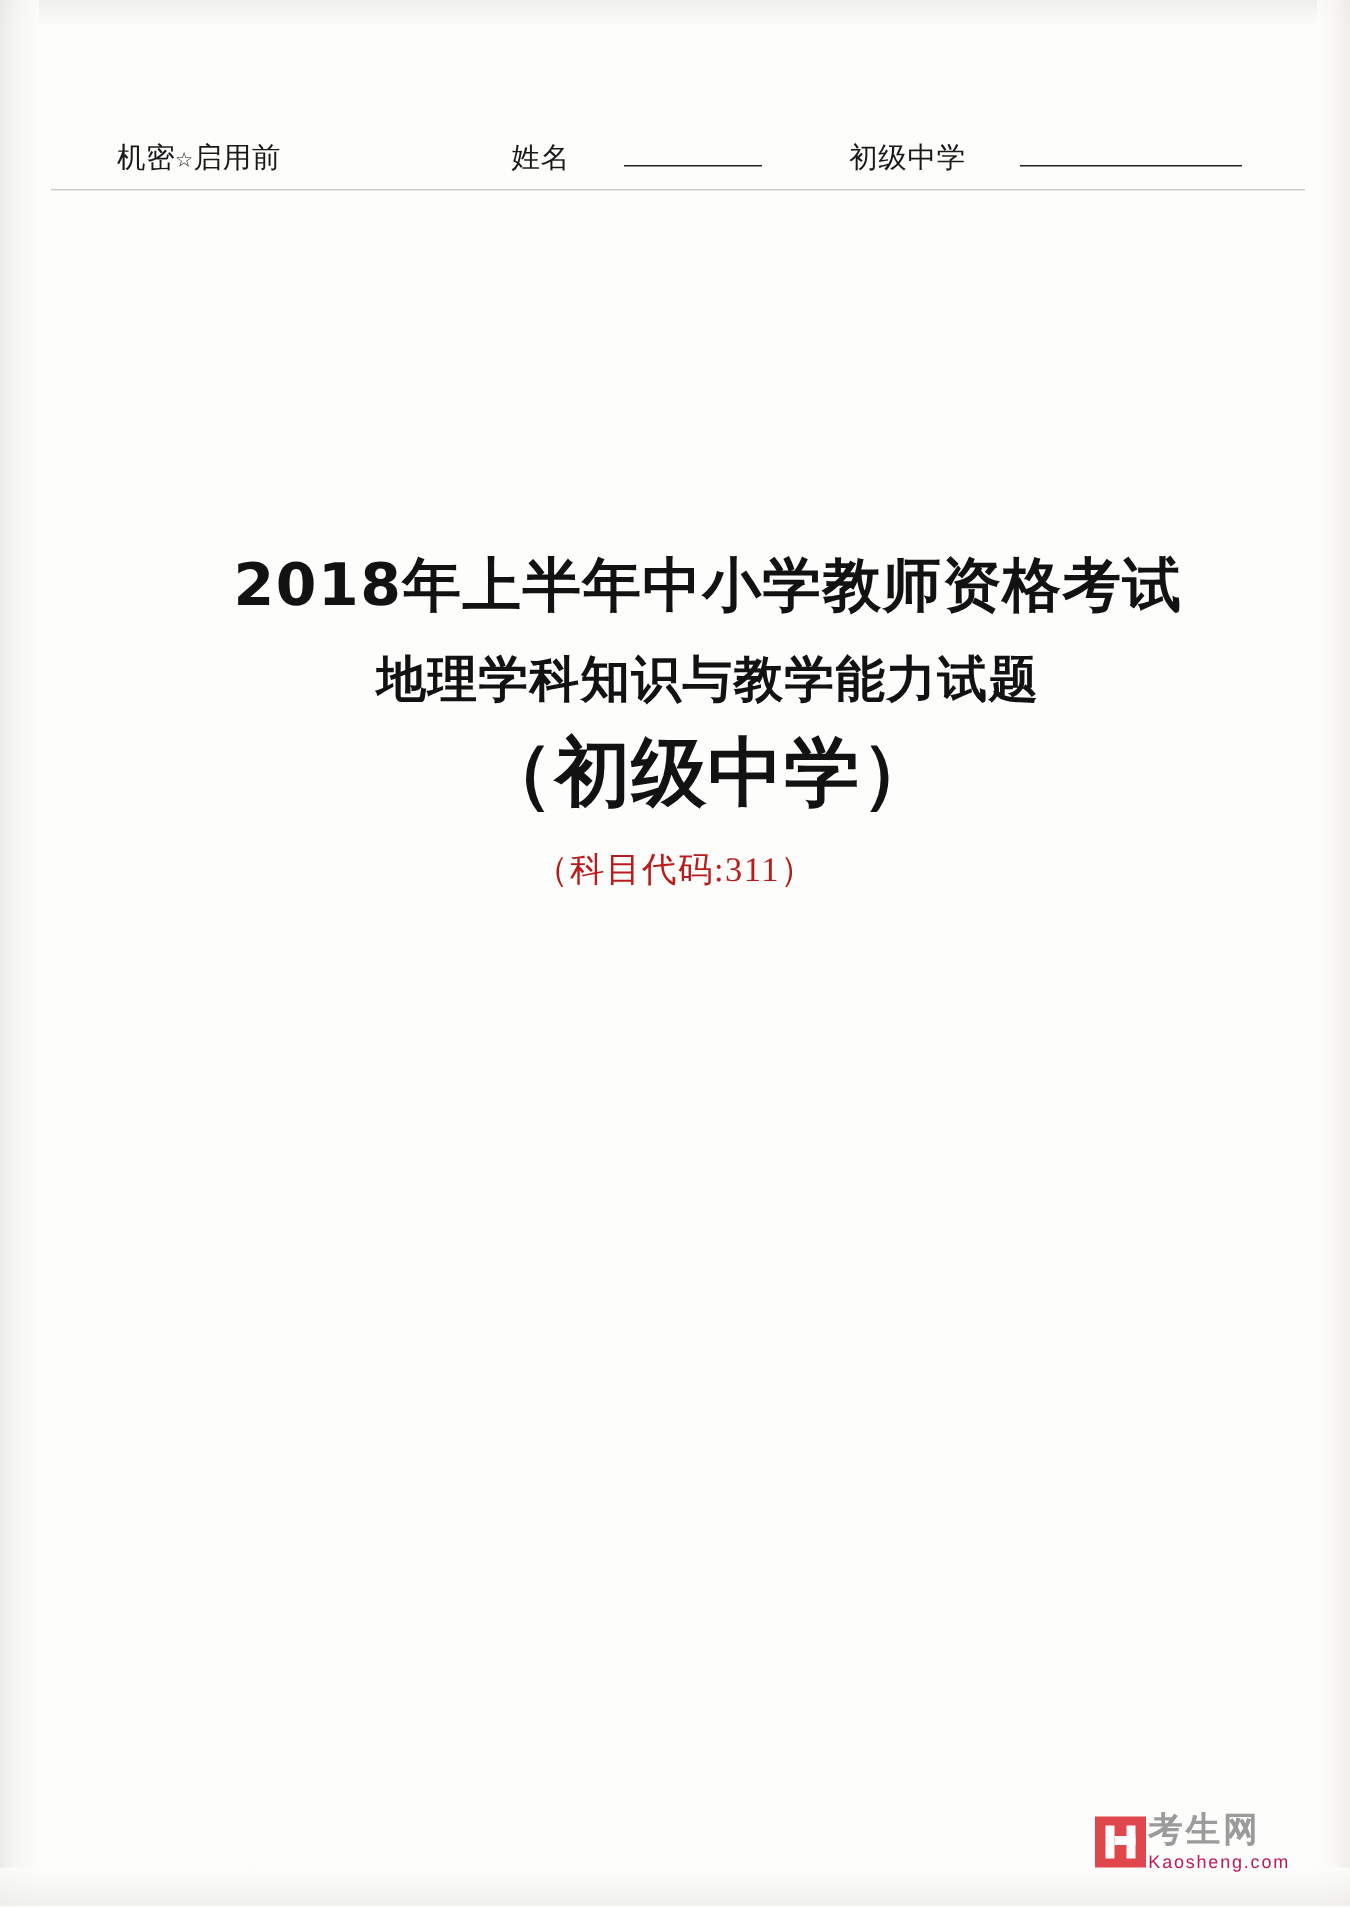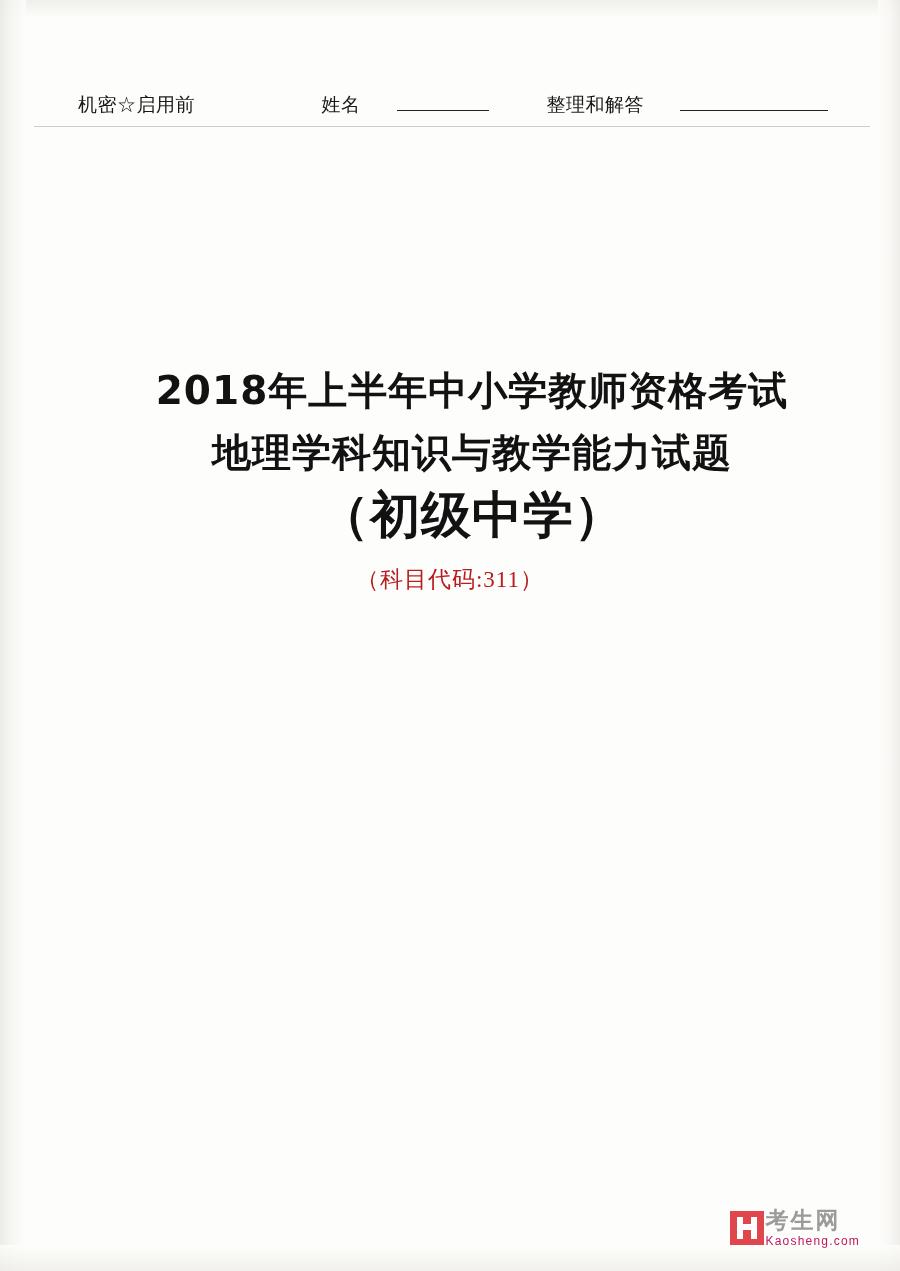--- a/index.html
+++ b/index.html
@@ -50,21 +50,21 @@
   }
 
   
   .header-row {
     position: absolute;
     top: 92px;
     left: 78px;
     right: 72px;
     display: flex;
     align-items: center;
-    font-family: Liberation Sans, sans-serif;
+    font-family: Liberation Mono, monospace;
     font-size: 19px;
     letter-spacing: .5px;
     color: #191919;
   }
   .header-left {
     white-space: nowrap;
     font-weight: 500;
   }
   .header-right {
     margin-left: auto;
@@ -106,21 +106,21 @@
     font-weight: bold;
     color: #121212;
     letter-spacing: 1px;
     margin-left: 44px;
   }
   .title-1 {
     font-size: 39px;
     line-height: 54px;
   }
   .title-2 {
-    font-size: 39px;
+    font-size: 33px;
     line-height: 54px;
     margin-top: 8px;
   }
   .title-3 {
     font-size: 50px;
     line-height: 54px;
     margin-top: 8px;
   }
   .subject-code {
     margin-top: 22px;
@@ -206,21 +206,21 @@
   <div class="scan-edge-top"></div>
   <div class="scan-edge-left"></div>
   <div class="scan-edge-right"></div>
   <div class="scan-edge-bottom"></div>
 
   <div class="header-row">
     <div class="header-left">机密☆启用前</div>
     <div class="header-right">
       <span class="field-label">姓名</span>
       <span class="field-blank blank-name"></span>
-      <span class="field-label">整理和解答</span>
+      <span class="field-label">初级中学</span>
       <span class="field-blank blank-id"></span>
     </div>
   </div>
   <div class="header-rule"></div>
 
   <div class="title-block">
     <div class="title-line title-1">2018年上半年中小学教师资格考试</div>
     <div class="title-line title-2">地理学科知识与教学能力试题</div>
     <div class="title-line title-3">（初级中学）</div>
     <div class="subject-code">（科目代码:311）</div>

